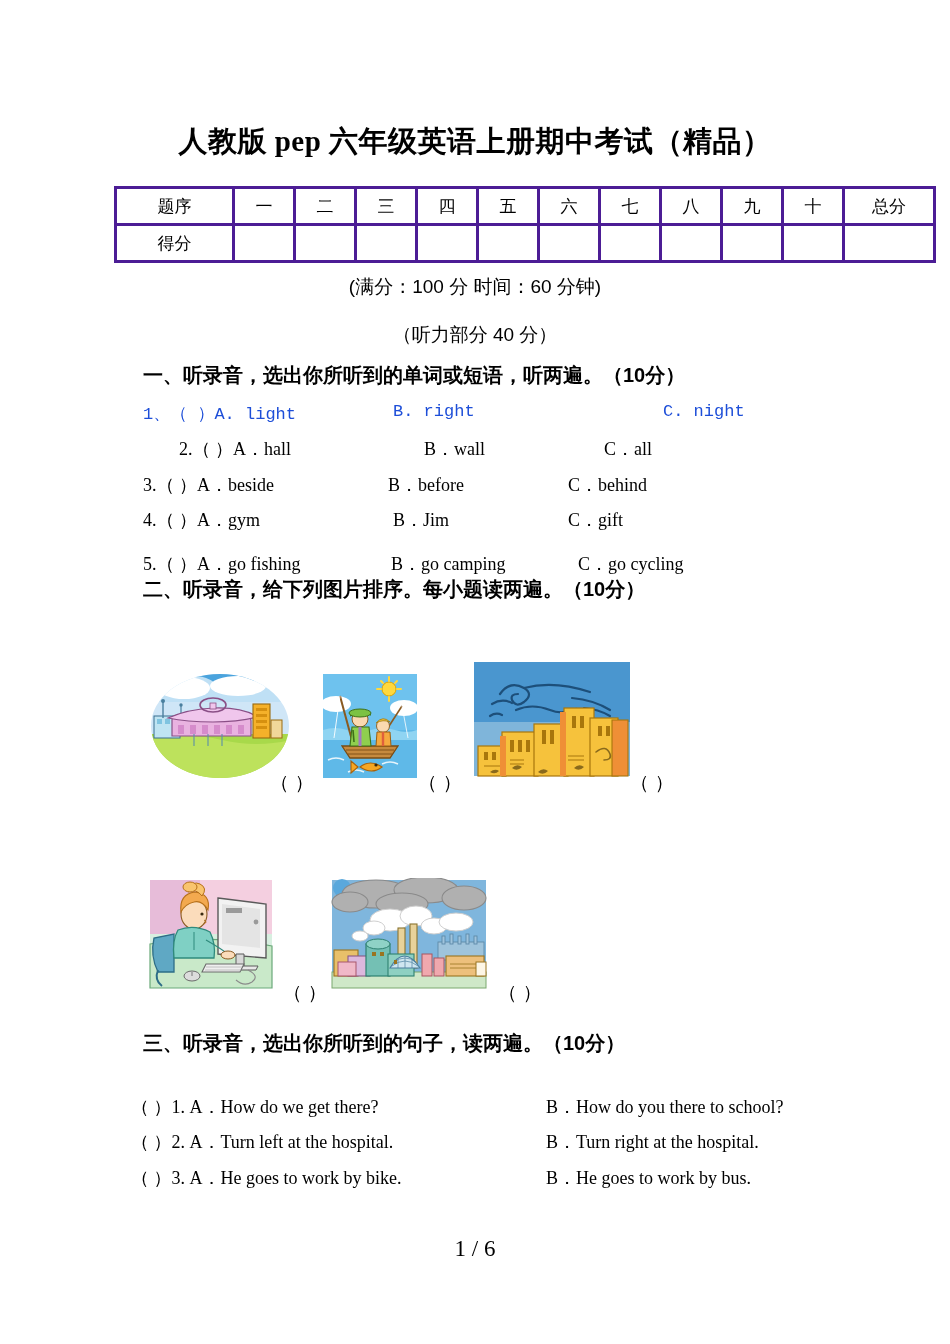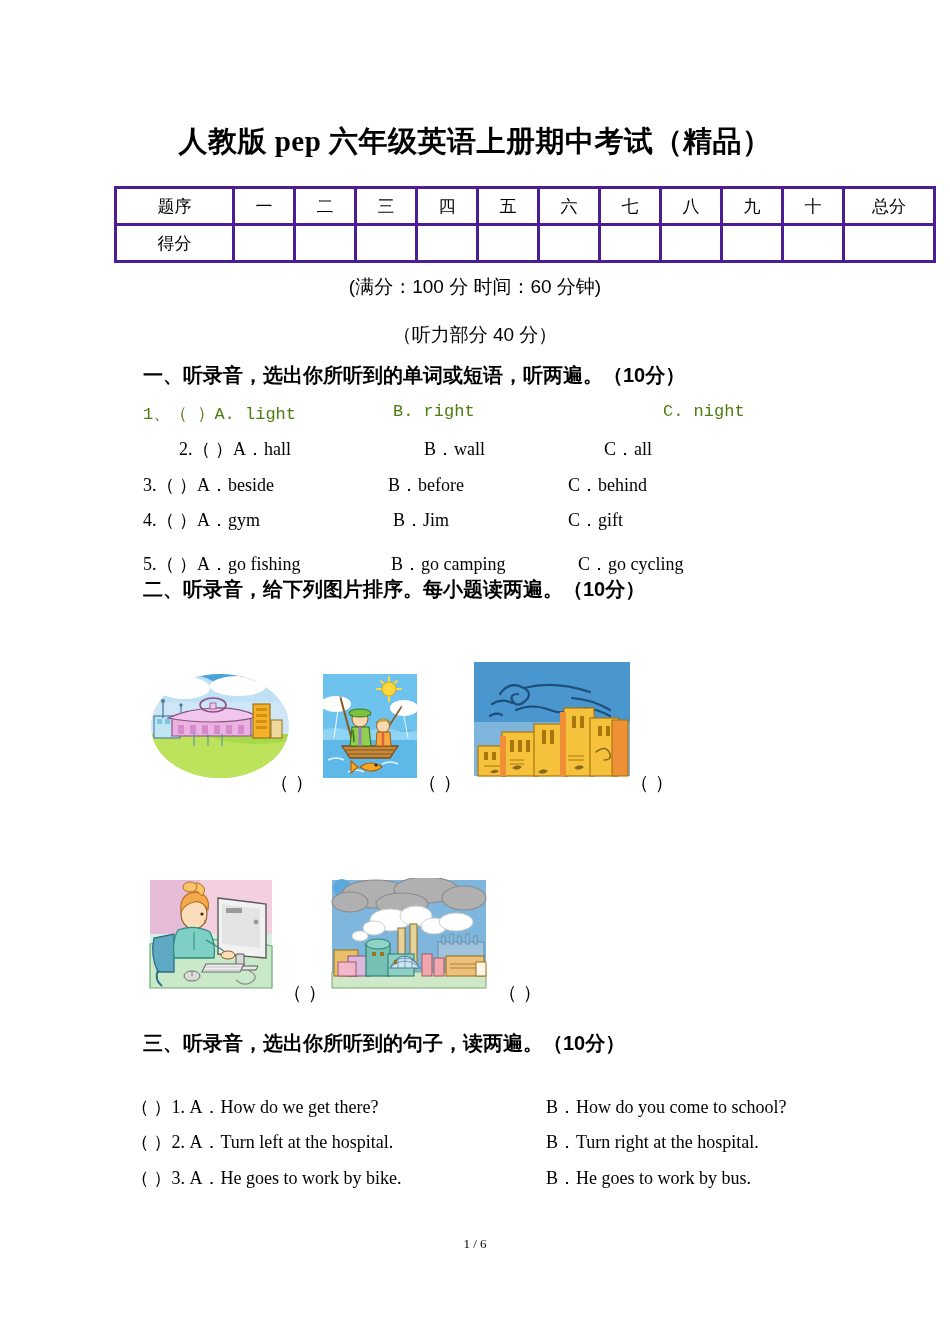--- a/index.html
+++ b/index.html
@@ -84,21 +84,21 @@
   .q-row {
     position: absolute;
     left: 143px;
     width: 760px;
     font-size: 18px;
     white-space: nowrap;
   }
   .q-row.mono {
     font-family: "Liberation Mono", "DejaVu Sans Mono", monospace;
     font-size: 17px;
-    color: #4d7c0f;
+    color: #1d4ed8;
   }
   .q-row .opt {
     position: absolute;
     top: 0;
   }
 
   
   .pic {
     position: absolute;
     overflow: hidden;
@@ -122,21 +122,21 @@
     left: 415px;
     top: 0;
   }
 
   
   .footer {
     position: absolute;
     left: 0; top: 1236px;
     width: 950px;
     text-align: center;
-    font-size: 13px;
+    font-size: 23px;
   }
 
   
   .art { display:block; width:100%; height:100%; }
 </style>
 </head>
 <body>
 
 <div class="page">
 
@@ -489,21 +489,21 @@
         <rect x="64" y="82" width="3" height="4"></rect>
       </g>
     </svg>
   </div>
   <div class="blank-paren" style="left:498px; top:980px;">（     ）</div>
 
   <div class="section-heading sec3-h">三、听录音，选出你所听到的句子，读两遍。（10分）</div>
 
   <div class="s-row" style="top:1095px;">
     <span>（   ）1. A．How do we get there?</span>
-    <span class="sb">B．How do you come to school?</span>
+    <span class="sb">B．How do you there to school?</span>
   </div>
   <div class="s-row" style="top:1130px;">
     <span>（   ）2. A．Turn left at the hospital.</span>
     <span class="sb">B．Turn right at the hospital.</span>
   </div>
   <div class="s-row" style="top:1166px;">
     <span>（   ）3. A．He goes to work by bike.</span>
     <span class="sb">B．He goes to work by bus.</span>
   </div>
 

